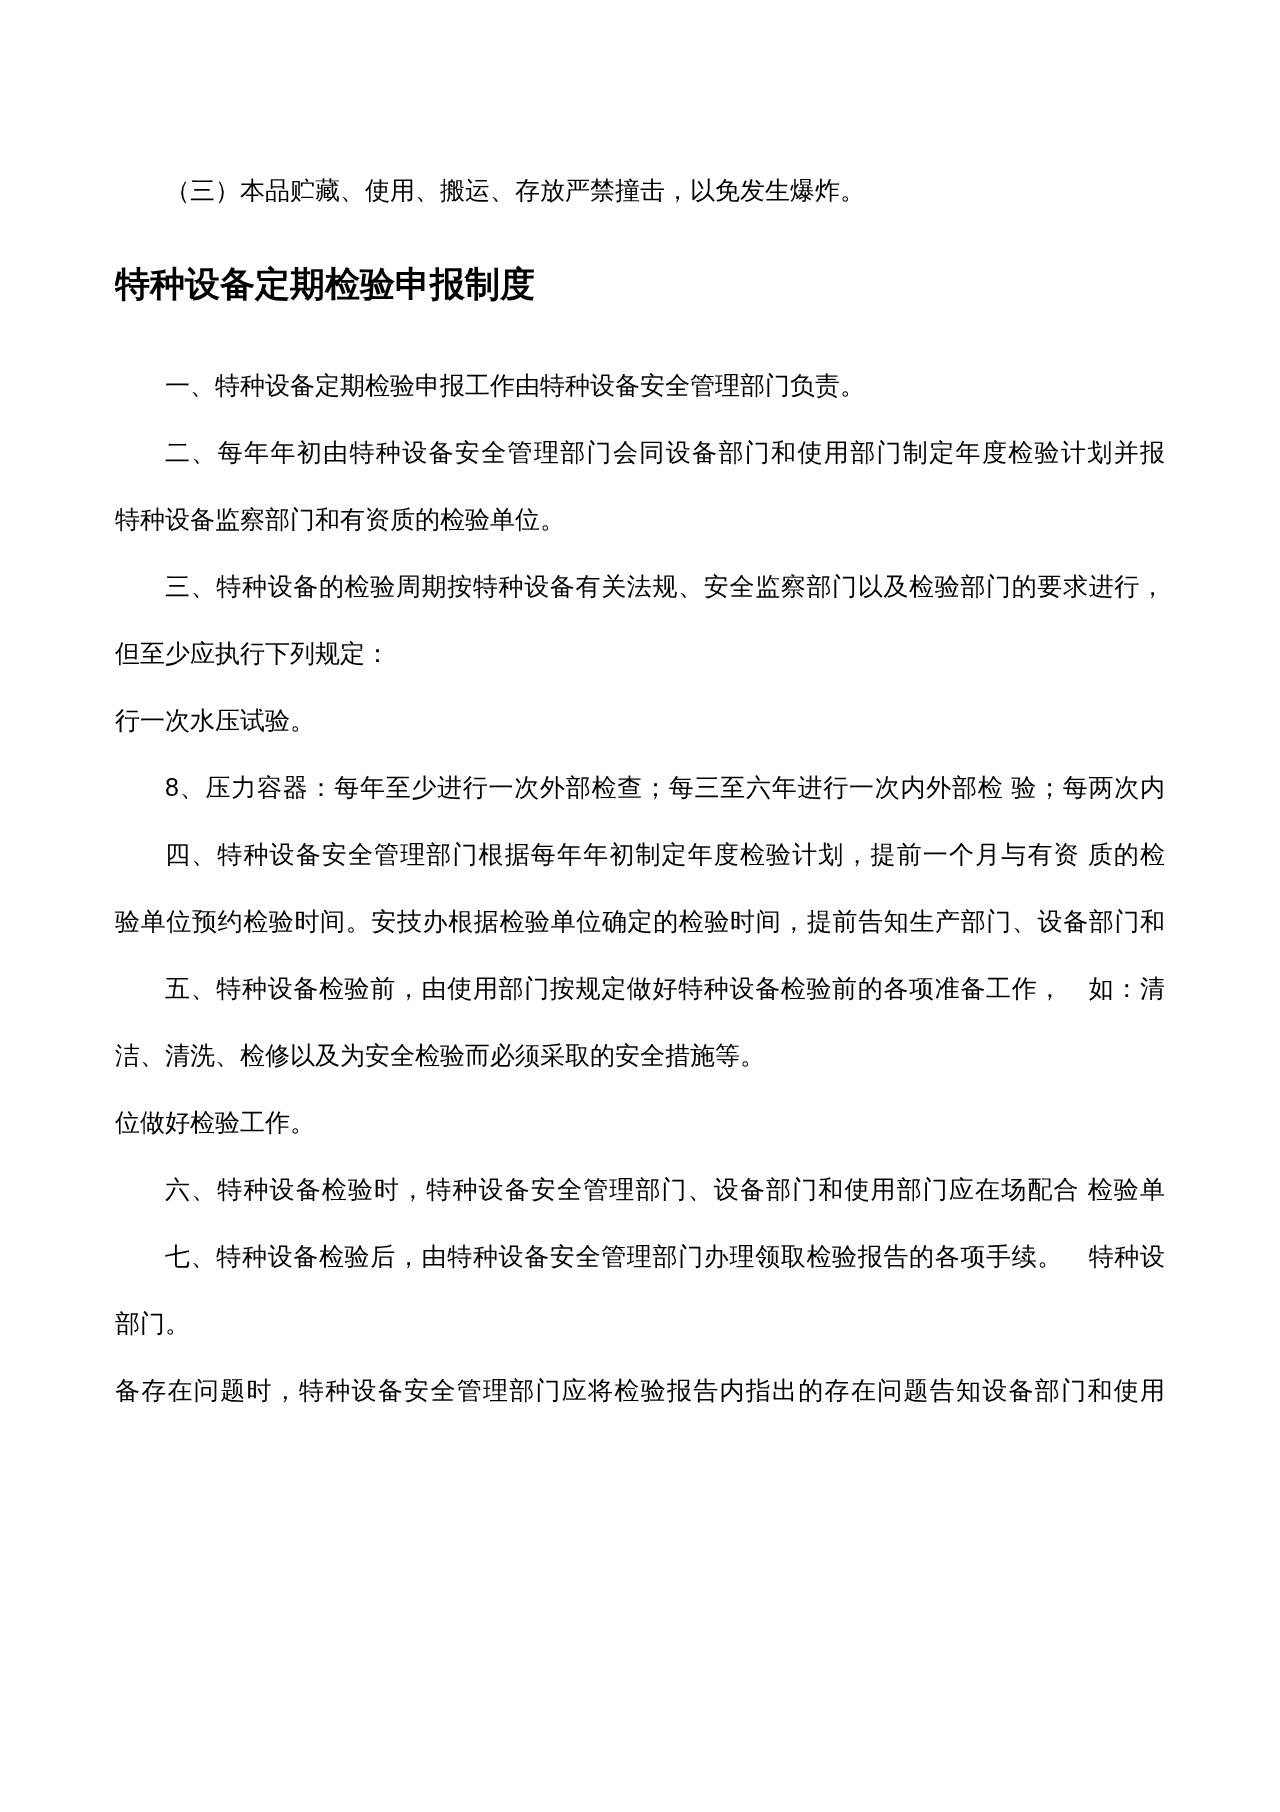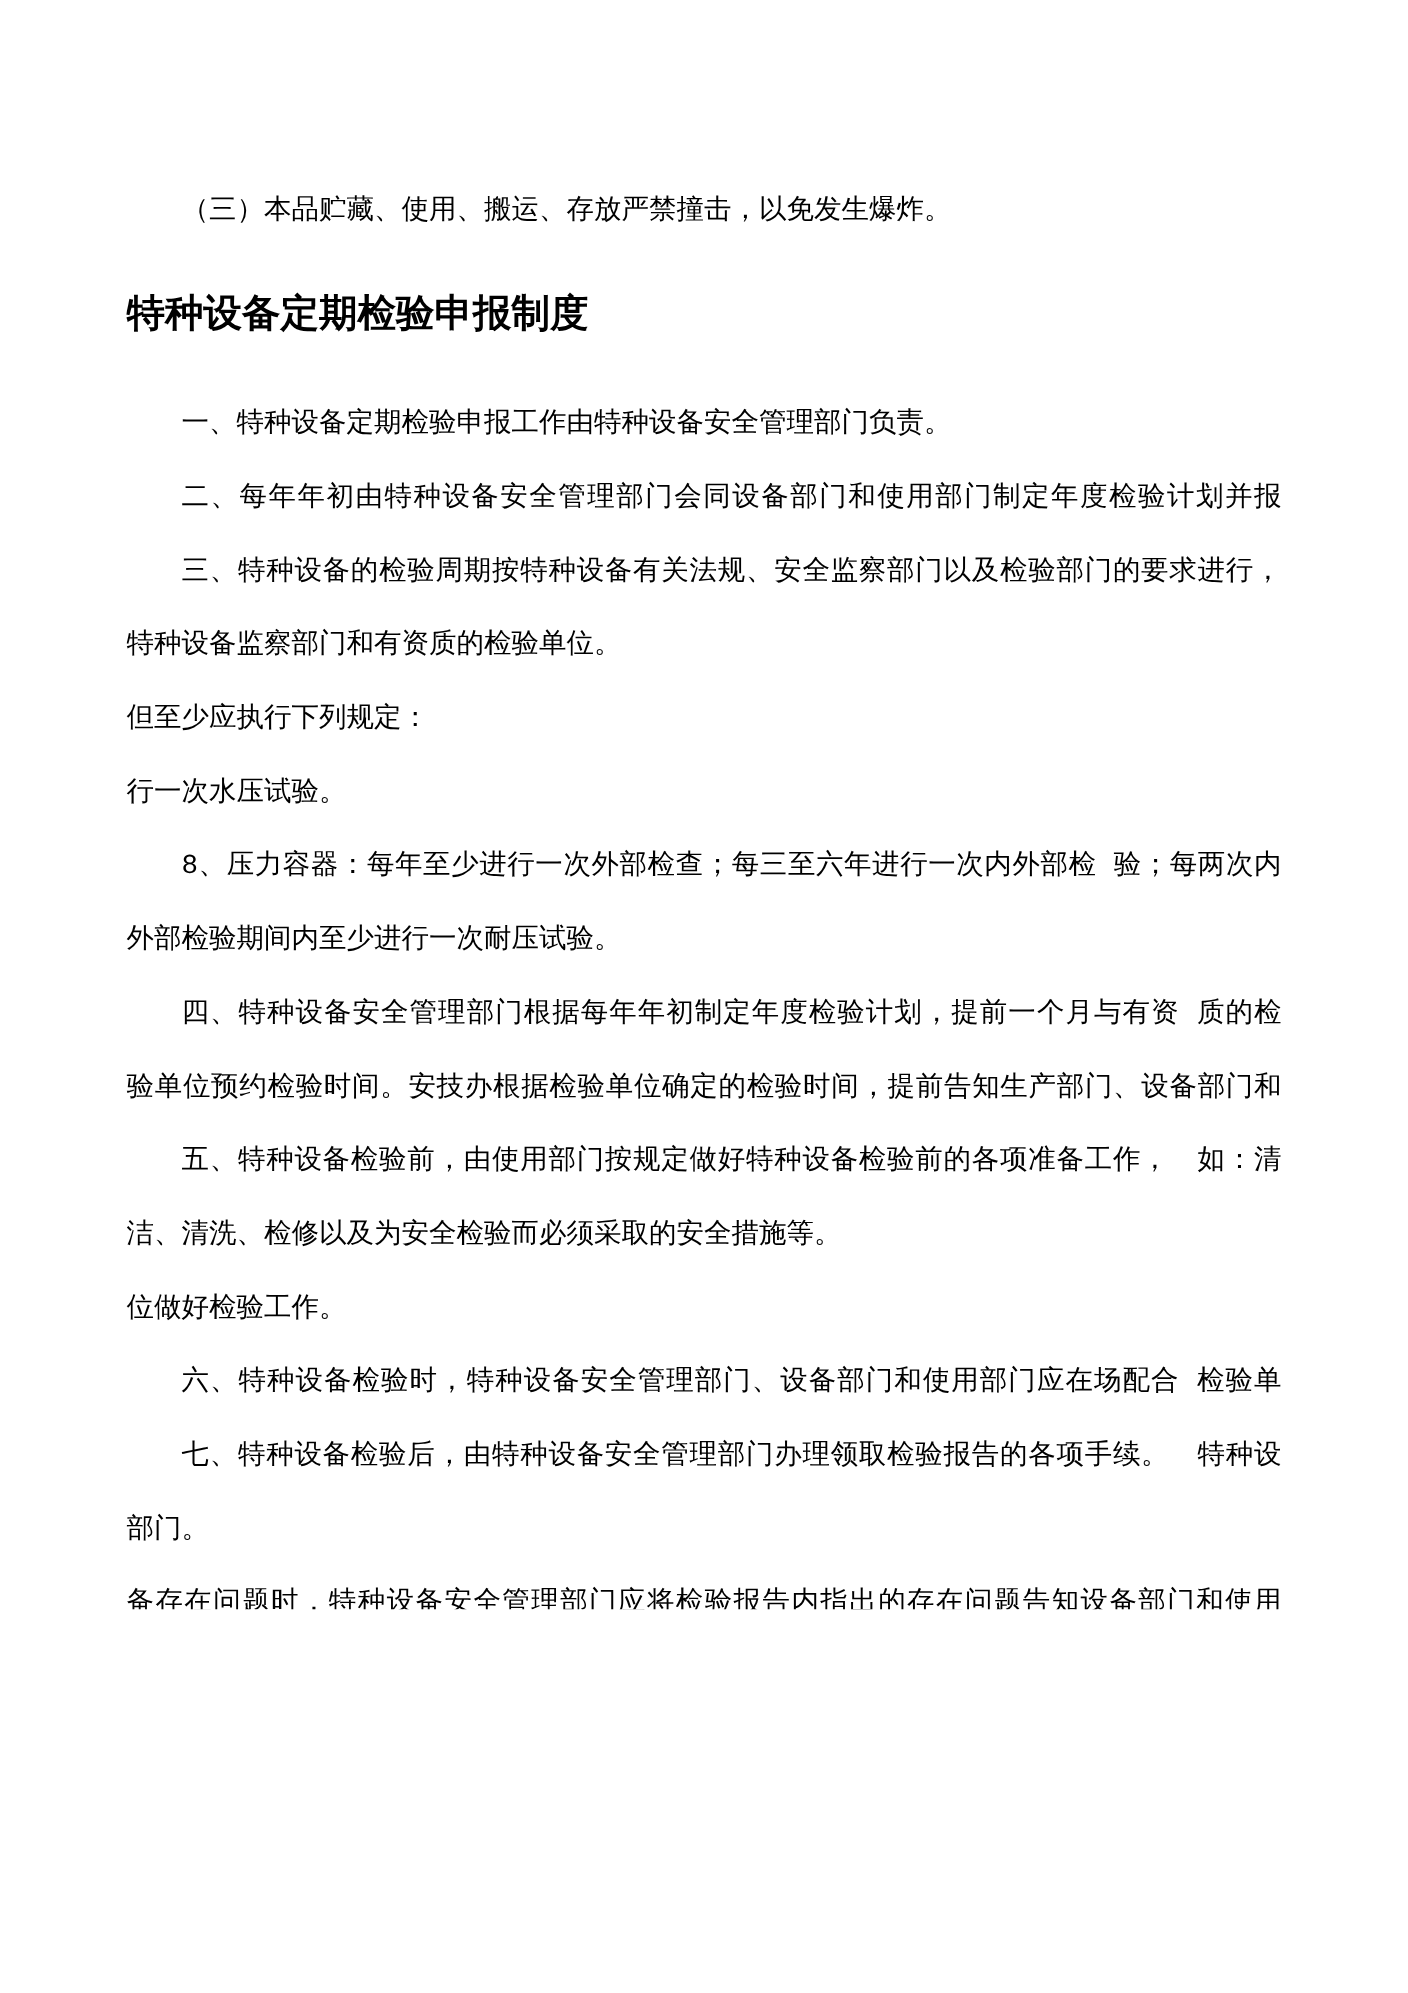--- a/index.html
+++ b/index.html
@@ -31,21 +31,20 @@
     line-height: 56px;
     height: 56px;
     margin: 34px 0 0 0;
     overflow: hidden;
     white-space: nowrap;
     font-family: Liberation Serif, serif;
   }
   .bodytext {
     margin-top: 39px;
     font-size: 25px;
-    font-family: Liberation Mono, monospace;
   }
   .line {
     height: 67px;
     line-height: 67px;
     overflow: hidden;
   }
   .indent { text-indent: 2em; }
   .jboth {
     text-align: justify;
     text-align-last: justify;
@@ -57,26 +56,25 @@
 <div class="page">
   <div class="content">
 
     <div class="intro">（三）本品贮藏、使用、搬运、存放严禁撞击，以免发生爆炸。</div>
 
     <h1 class="doc-title">特种设备定期检验申报制度</h1>
 
     <div class="bodytext">
       <div class="line indent">一、特种设备定期检验申报工作由特种设备安全管理部门负责。</div>
       <div class="line indent jboth">二、每年年初由特种设备安全管理部门会同设备部门和使用部门制定年度检验计划并报</div>
+      <div class="line">特种设备监察部门和有资质的检验单位。</div>
       <div class="line indent jboth">三、特种设备的检验周期按特种设备有关法规、安全监察部门以及检验部门的要求进行，</div>
-      <div class="line">特种设备监察部门和有资质的检验单位。</div>
       <div class="line">但至少应执行下列规定：</div>
       <div class="line">行一次水压试验。</div>
       <div class="line indent jboth">8、压力容器：每年至少进行一次外部检查；每三至六年进行一次内外部检 验；每两次内</div>
-      <div class="line">外部检验期间内至少进行一次耐压试验。</div>
       <div class="line indent jboth">四、特种设备安全管理部门根据每年年初制定年度检验计划，提前一个月与有资 质的检</div>
       <div class="line jboth">验单位预约检验时间。安技办根据检验单位确定的检验时间，提前告知生产部门、设备部门和</div>
       <div class="line indent jboth">五、特种设备检验前，由使用部门按规定做好特种设备检验前的各项准备工作，　如：清</div>
       <div class="line">洁、清洗、检修以及为安全检验而必须采取的安全措施等。</div>
       <div class="line">位做好检验工作。</div>
       <div class="line indent jboth">六、特种设备检验时，特种设备安全管理部门、设备部门和使用部门应在场配合 检验单</div>
       <div class="line indent jboth">七、特种设备检验后，由特种设备安全管理部门办理领取检验报告的各项手续。　特种设</div>
       <div class="line">部门。</div>
       <div class="line jboth">备存在问题时，特种设备安全管理部门应将检验报告内指出的存在问题告知设备部门和使用</div>
     </div>

